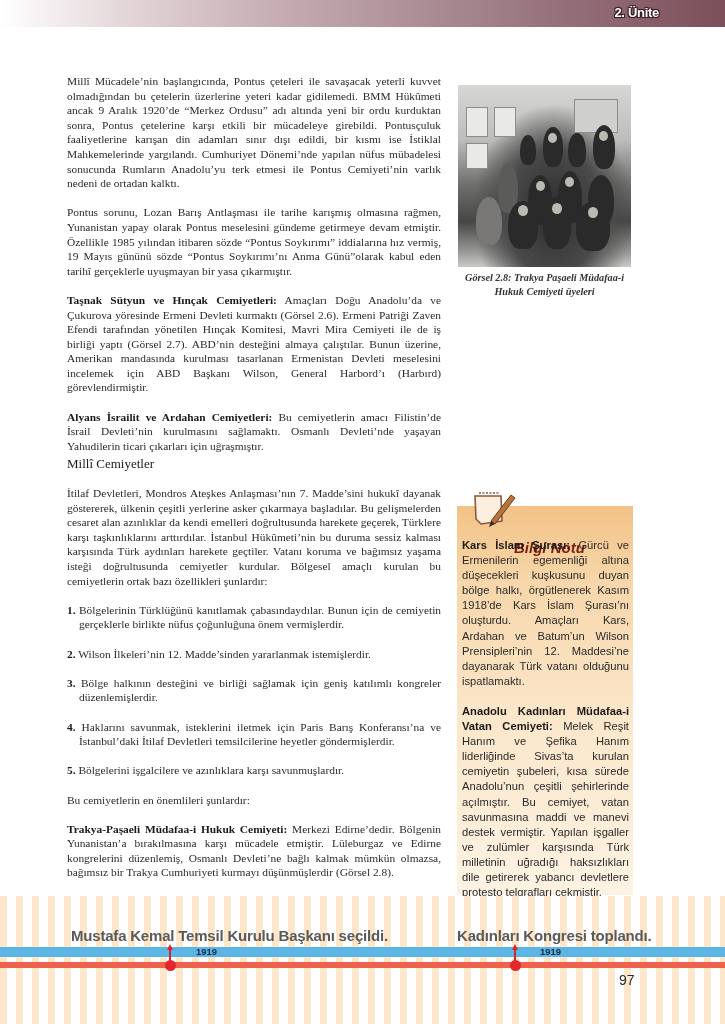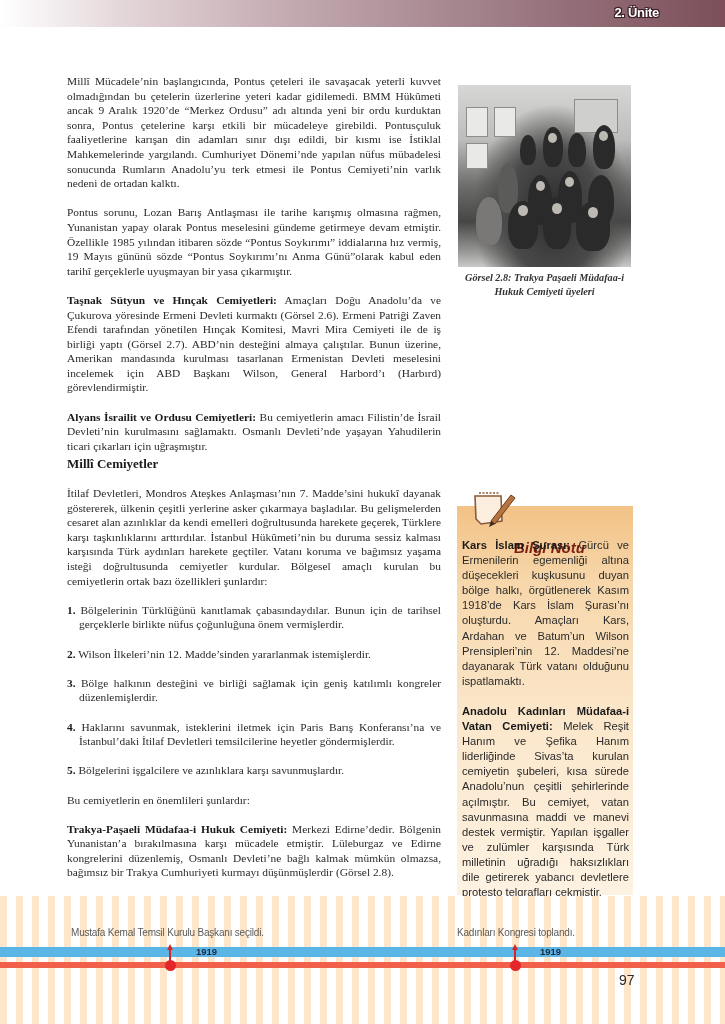--- a/index.html
+++ b/index.html
@@ -18,21 +18,21 @@
     padding-left: 20px;
   }
 
   .main-col {
     position: absolute; left: 67px; top: 74px; width: 374px;
     font-size: 11.4px; line-height: 14.6px; text-align: justify; color: #2a2a2a;
   }
   .main-col p { margin-bottom: 14.6px; }
   .main-col p.tight { margin-bottom: 4px; }
   .main-col b { color: #1a1a1a; }
-  .section-title { font-weight: bold; font-size: 13px; margin-bottom: 14px; color: #1a1a1a; }
+  .section-title { font-weight: normal; font-size: 13px; margin-bottom: 14px; color: #1a1a1a; }
   .list-item { padding-left: 12px; text-indent: -12px; margin-bottom: 14.6px; }
   .list-item b { display: inline-block; text-indent: 0; }
 
   .photo {
     position: absolute; left: 458px; top: 85px; width: 173px; height: 182px;
     background:
       radial-gradient(ellipse at 55% 70%, #2c2c2c 0%, #4a4a4a 35%, transparent 60%),
       linear-gradient(to bottom, #d7d7d5 0%, #bdbdbb 30%, #6e6e6c 55%, #464645 75%, #9a9a98 92%, #c9c9c7 100%);
     overflow: hidden;
   }
@@ -63,22 +63,22 @@
     color: #2a2a2a; text-align: justify;
   }
   .note-body p { margin-bottom: 15px; }
   .note-body b { color: #1a1a1a; }
 
   .stripes {
     position: absolute; left: 0; top: 896px; width: 725px; height: 128px;
     background: repeating-linear-gradient(to right, #fde6c9 0px, #fde6c9 7px, #ffffff 7px, #ffffff 16px);
   }
   .tl-label {
-    position: absolute; font-family: "Liberation Sans", sans-serif; font-weight: normal;
-    font-size: 10px; color: #5a5a5a; letter-spacing: -0.2px;
+    position: absolute; font-family: "Liberation Sans", sans-serif; font-weight: bold;
+    font-size: 15px; color: #5a5a5a; letter-spacing: -0.2px;
   }
   .blue-bar { position: absolute; left: 0; top: 947px; width: 725px; height: 10px; background: #5bb6e6; }
   .red-bar { position: absolute; left: 0; top: 962px; width: 725px; height: 6px; background: #f0604a; }
   .year {
     position: absolute; top: 946px; font-family: "Liberation Sans", sans-serif; font-weight: bold;
     font-size: 9.5px; color: #1d2a44;
   }
   .marker-line { position: absolute; width: 2px; background: #d4262a; }
   .marker-dot { position: absolute; width: 11px; height: 11px; border-radius: 50%; background: #e3262a; }
   .marker-arrow { position: absolute; width: 0; height: 0; border-left: 3px solid transparent; border-right: 3px solid transparent; border-bottom: 6px solid #d4262a; }
@@ -90,24 +90,24 @@
 </head>
 <body>
 
 <div class="top-band"></div>
 <div class="unit-label">2. Ünite</div>
 
 <div class="main-col">
   <p>Millî Mücadele’nin başlangıcında, Pontus çeteleri ile savaşacak yeterli kuvvet olmadığından bu çetelerin üzerlerine yeteri kadar gidilemedi. BMM Hükûmeti ancak 9 Aralık 1920’de “Merkez Ordusu” adı altında yeni bir ordu kurduktan sonra, Pontus çetelerine karşı etkili bir mücadeleye girebildi. Pontusçuluk faaliyetlerine karışan din adamları sınır dışı edildi, bir kısmı ise İstiklal Mahkemelerinde yargılandı. Cumhuriyet Dönemi’nde yapılan nüfus mübadelesi sonucunda Rumların Anadolu’yu terk etmesi ile Pontus Cemiyeti’nin varlık nedeni de ortadan kalktı.</p>
   <p>Pontus sorunu, Lozan Barış Antlaşması ile tarihe karışmış olmasına rağmen, Yunanistan yapay olarak Pontus meselesini gündeme getirmeye devam etmiştir. Özellikle 1985 yılından itibaren sözde “Pontus Soykırımı” iddialarına hız vermiş, 19 Mayıs gününü sözde “Pontus Soykırımı’nı Anma Günü”olarak kabul eden tarihî gerçeklerle uyuşmayan bir yasa çıkarmıştır.</p>
   <p><b>Taşnak Sütyun ve Hınçak Cemiyetleri:</b><span> Amaçları Doğu Anadolu’da ve Çukurova yöresinde Ermeni Devleti kurmaktı (Görsel 2.6). Ermeni Patriği Zaven Efendi tarafından yönetilen Hınçak Komitesi, Mavri Mira Cemiyeti ile de iş birliği yaptı (Görsel 2.7). ABD’nin desteğini almaya çalıştılar. Bunun üzerine, Amerikan mandasında kurulması tasarlanan Ermenistan Devleti meselesini incelemek için ABD Başkanı Wilson, General Harbord’ı (Harbırd) görevlendirmiştir.</span></p>
-  <p class="tight"><b>Alyans İsrailit ve Ordusu Cemiyetleri:</b><span> Bu cemiyetlerin amacı Filistin’de İsrail Devleti’nin kurulmasını sağlamaktı. Osmanlı Devleti’nde yaşayan Yahudilerin ticari çıkarları için uğraşmıştır.</span></p>
+  <p class="tight"><b>Alyans İsrailit ve Ardahan Cemiyetleri:</b><span> Bu cemiyetlerin amacı Filistin’de İsrail Devleti’nin kurulmasını sağlamaktı. Osmanlı Devleti’nde yaşayan Yahudilerin ticari çıkarları için uğraşmıştır.</span></p>
   <div class="section-title">Millî Cemiyetler</div>
   <p>İtilaf Devletleri, Mondros Ateşkes Anlaşması’nın 7. Madde’sini hukukî dayanak göstererek, ülkenin çeşitli yerlerine asker çıkarmaya başladılar. Bu gelişmelerden cesaret alan azınlıklar da kendi emelleri doğrultusunda harekete geçerek, Türklere karşı taşkınlıklarını arttırdılar. İstanbul Hükûmeti’nin bu duruma sessiz kalması karşısında Türk aydınları harekete geçtiler. Vatanı koruma ve bağımsız yaşama isteği doğrultusunda cemiyetler kurdular. Bölgesel amaçlı kurulan bu cemiyetlerin ortak bazı özellikleri şunlardır:</p>
-  <div class="list-item"><b>1.</b><span> Bölgelerinin Türklüğünü kanıtlamak çabasındaydılar. Bunun için de tarihsel gerçeklerle birlikte nüfus çoğunluğuna önem vermişlerdir.</span></div>
+  <div class="list-item"><b>1.</b><span> Bölgelerinin Türklüğünü kanıtlamak çabasındaydılar. Bunun için de cemiyetin gerçeklerle birlikte nüfus çoğunluğuna önem vermişlerdir.</span></div>
   <div class="list-item"><b>2.</b><span> Wilson İlkeleri’nin 12. Madde’sinden yararlanmak istemişlerdir.</span></div>
   <div class="list-item"><b>3.</b><span> Bölge halkının desteğini ve birliği sağlamak için geniş katılımlı kongreler düzenlemişlerdir.</span></div>
   <div class="list-item"><b>4.</b><span> Haklarını savunmak, isteklerini iletmek için Paris Barış Konferansı’na ve İstanbul’daki İtilaf Devletleri temsilcilerine heyetler göndermişlerdir.</span></div>
   <div class="list-item"><b>5.</b><span> Bölgelerini işgalcilere ve azınlıklara karşı savunmuşlardır.</span></div>
   <p>Bu cemiyetlerin en önemlileri şunlardır:</p>
   <p><b>Trakya-Paşaeli Müdafaa-i Hukuk Cemiyeti:</b><span> Merkezi Edirne’dedir. Bölgenin Yunanistan’a bırakılmasına karşı mücadele etmiştir. Lüleburgaz ve Edirne kongrelerini düzenlemiş, Osmanlı Devleti’ne bağlı kalmak mümkün olmazsa, bağımsız bir Trakya Cumhuriyeti kurmayı düşünmüşlerdir (Görsel 2.8).</span></p>
 </div>
 
 <div class="photo">
   <div class="win" style="left:8px;top:22px;width:22px;height:30px;"></div>

